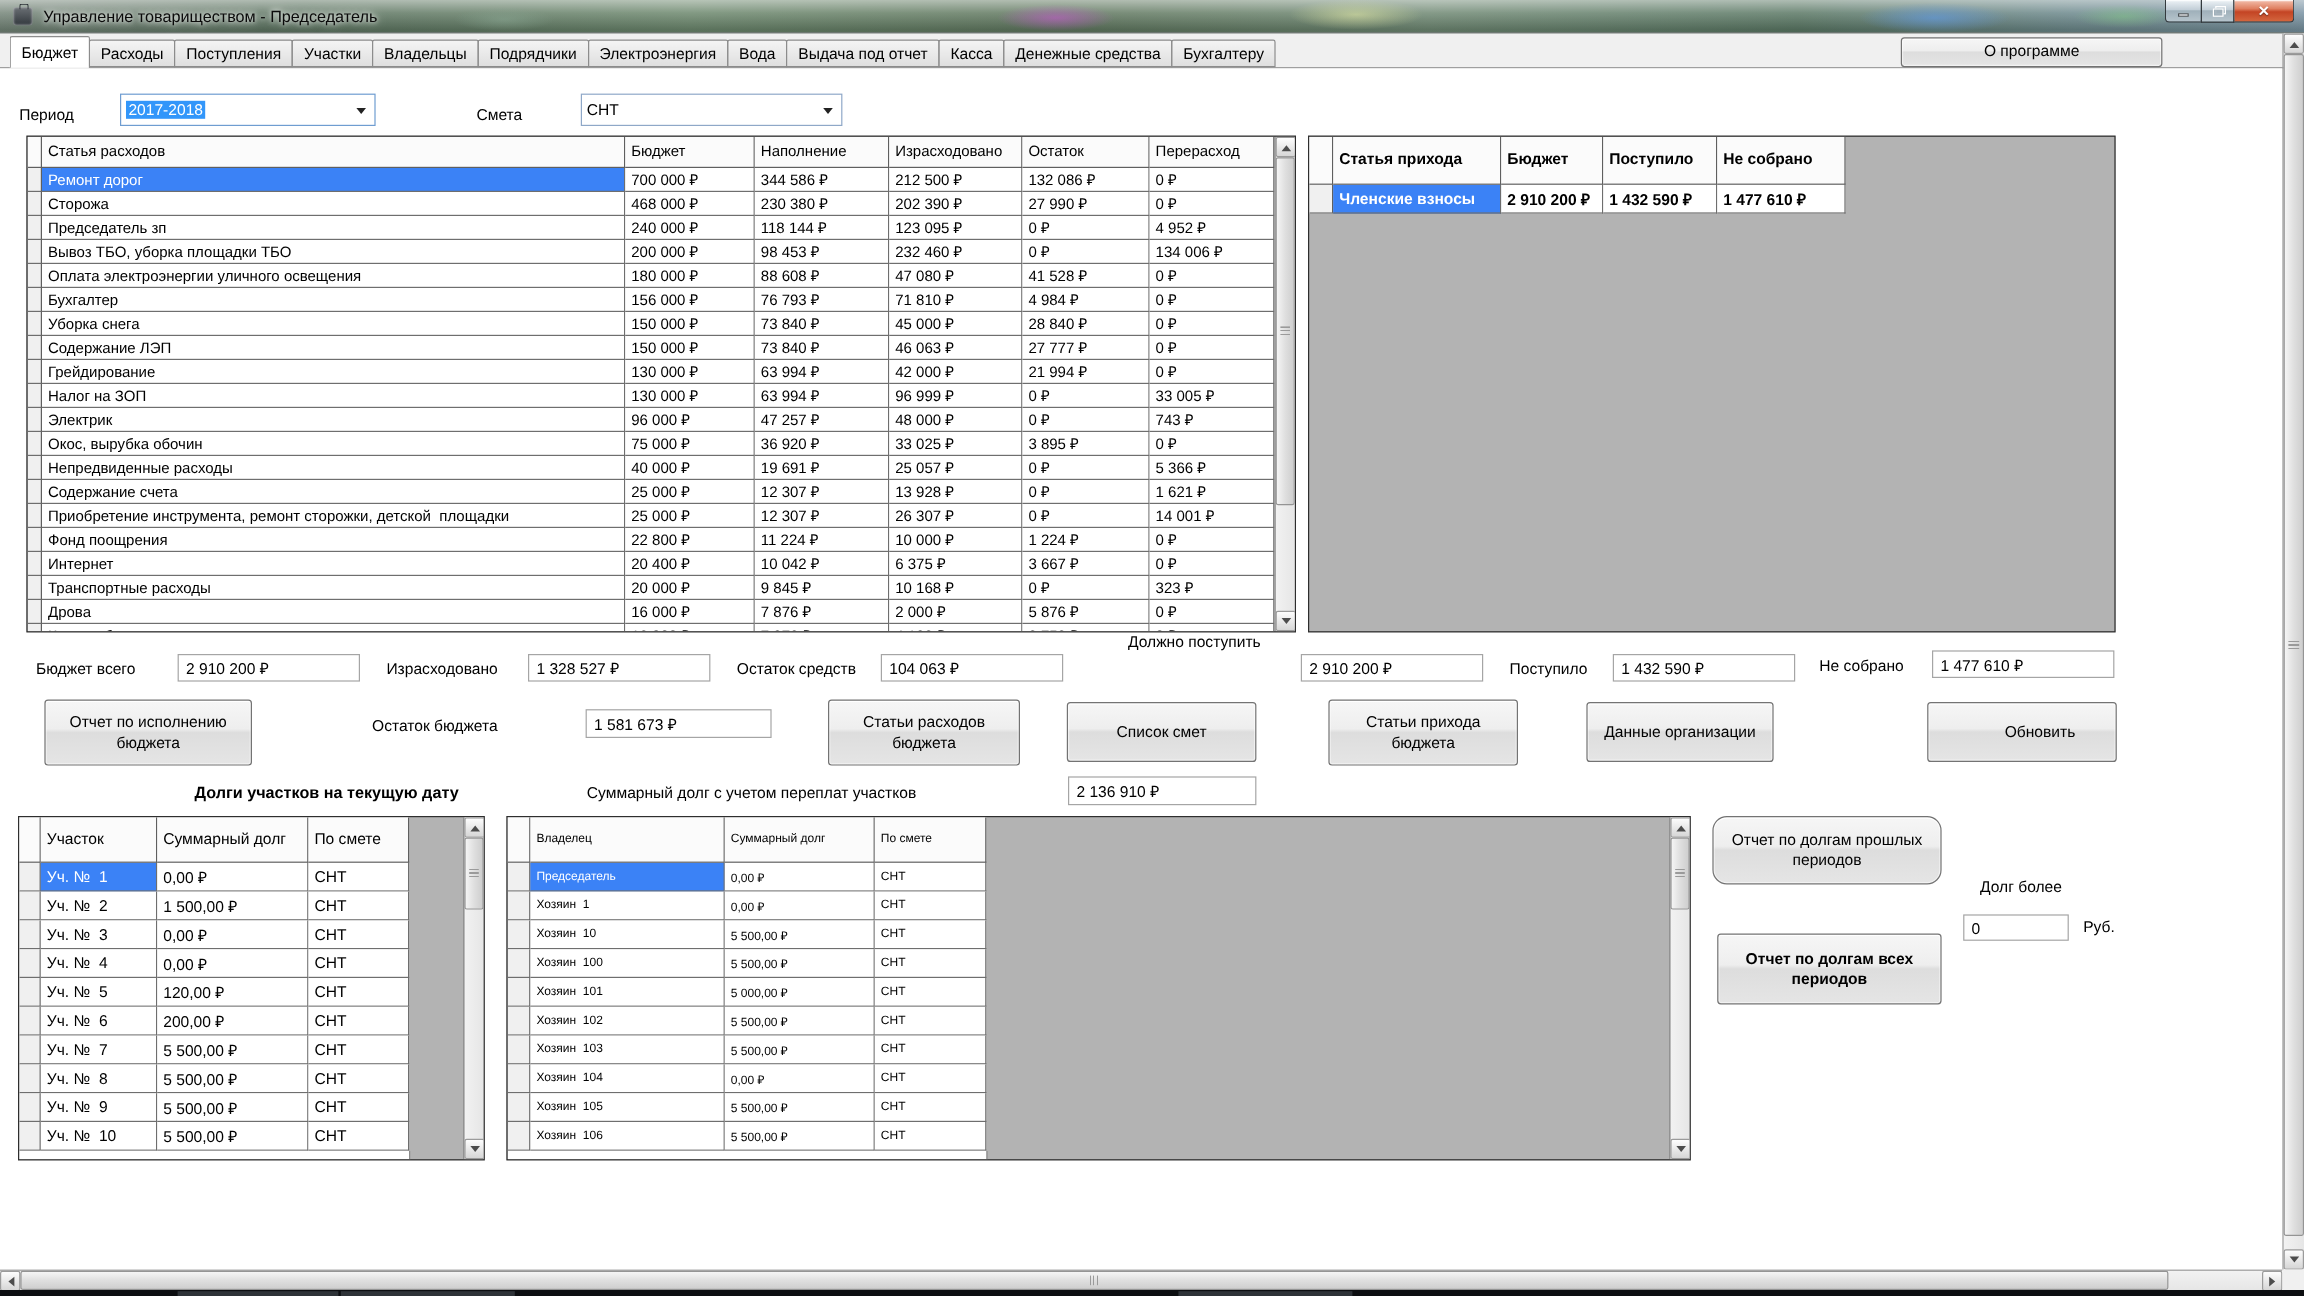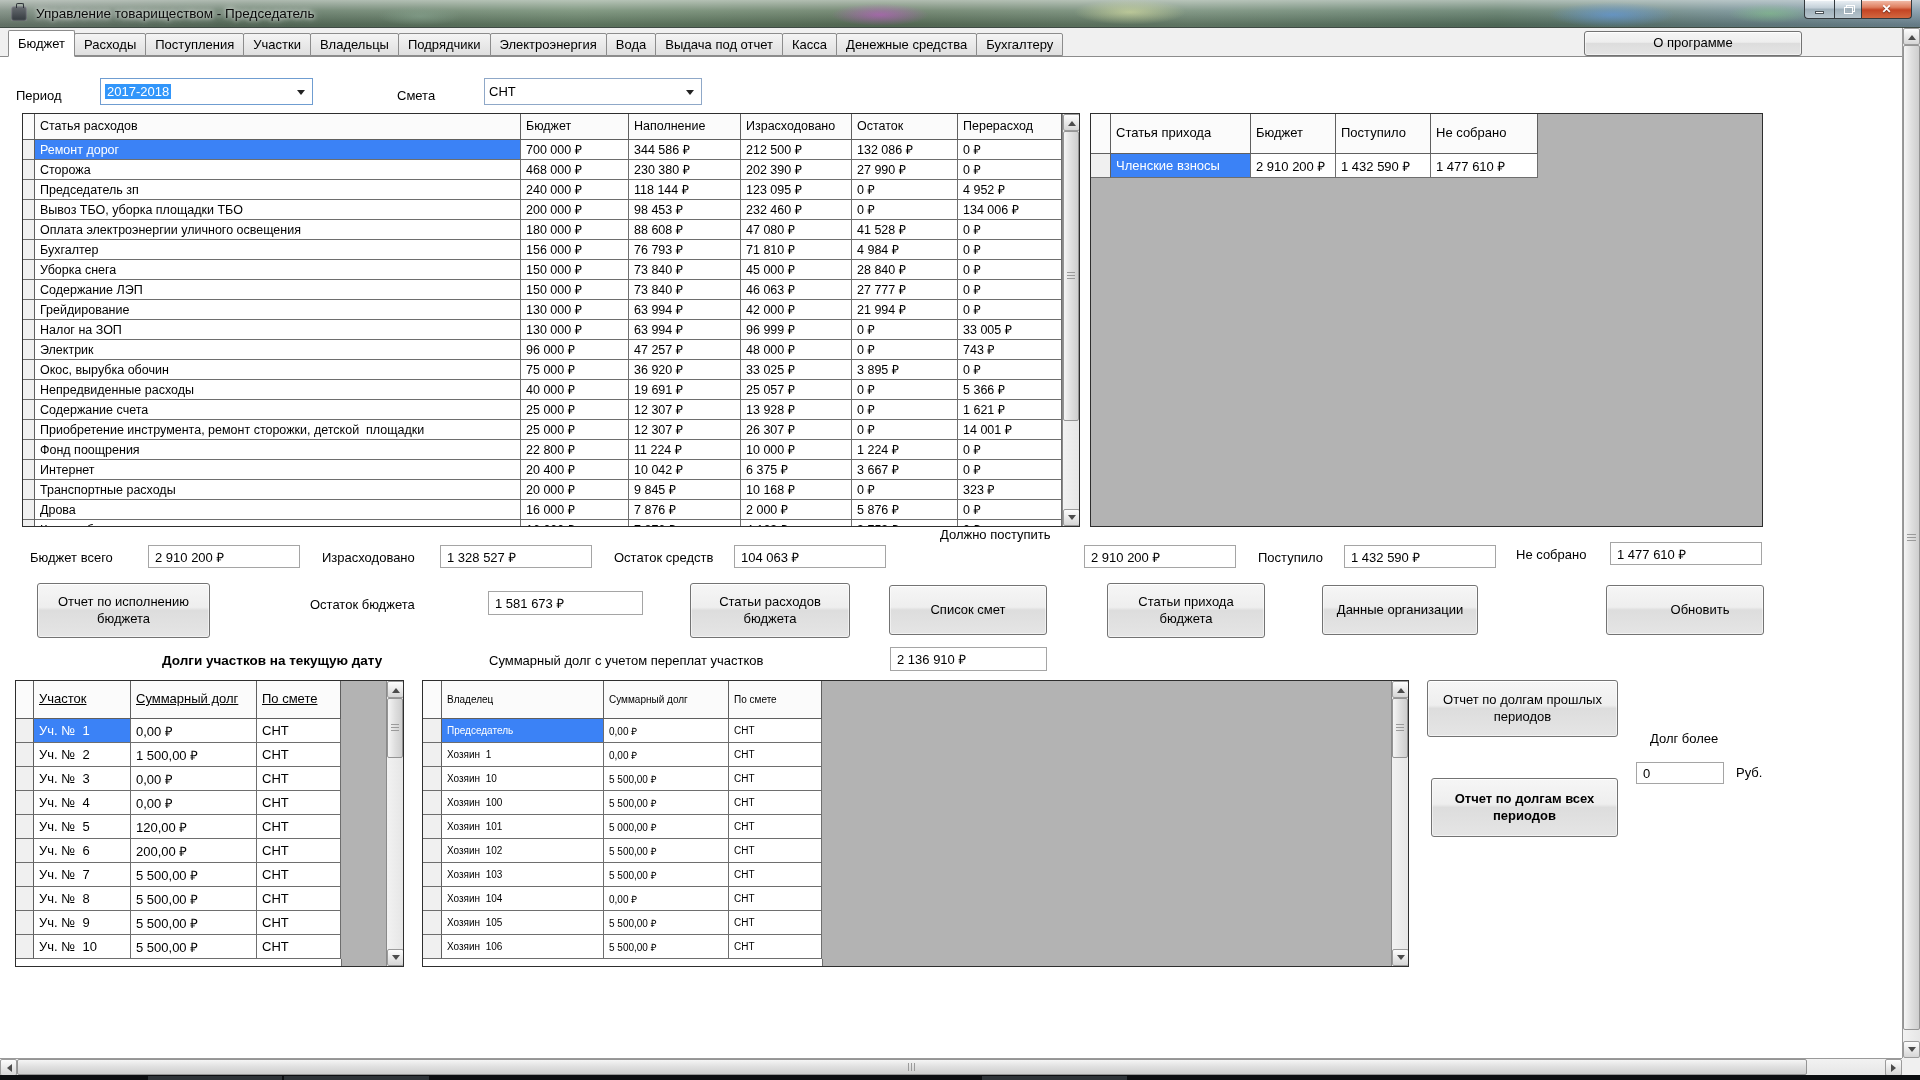--- a/index.html
+++ b/index.html
@@ -73,24 +73,24 @@
     padding:0 5px; display:flex; align-items:center; font-size:12.5px; white-space:pre; overflow:hidden; flex:none; }
   .c.sel { background:#3b82f6; color:#fff; }
   .hfill { flex:1; }
 
   
   .xt .dgv-head { height:26px; } .xt .dgv-row { height:20px; }
   .xt .w-rh { width:12px; } .xt .w0 { width:486px; } .xt .w1 { width:108px; } .xt .w2 { width:112px; }
   .xt .w3 { width:111px; } .xt .w4 { width:106px; } .xt .w5 { width:104px; }
   
   .it .dgv-head { height:40px; } .it .dgv-row { height:24px; }
-  .it .c, .it .hc { font-size:13px; }
+  .it .c, .it .hc { font-size:13px;font-weight:bold; }
   .it .w-rh { width:20px; } .it .w0 { width:140px; } .it .w1 { width:85px; } .it .w2 { width:95px; } .it .w3 { width:107px; }
   
-  .pt .dgv-head { height:38px;text-decoration:underline; } .pt .dgv-row { height:24px; }
+  .pt .dgv-head { height:38px; } .pt .dgv-row { height:24px; }
   .pt .c, .pt .hc { font-size:13px; }
   .pt .w-rh { width:18px; } .pt .w0 { width:97px; } .pt .w1 { width:126px; } .pt .w2 { width:84px; }
   .pt .dgv-rows::after { content:""; position:absolute; left:0; top:240px; width:325px; height:24px;
     background:#fff; border-right:1px solid #6e6e6e; }
   
   .ot .dgv-head { height:38px; } .ot .dgv-row { height:24px; }
   .ot .c, .ot .hc { font-size:10px; }
   .ot .w-rh { width:19px; } .ot .w0 { width:162px; } .ot .w1 { width:125px; } .ot .w2 { width:93px; }
   .ot .dgv-rows::after { content:""; position:absolute; left:0; top:240px; width:399px; height:24px;
     background:#fff; border-right:1px solid #6e6e6e; }
@@ -598,21 +598,21 @@
           <div class="sb-thumb" style="left:0; right:0; top:0; height:60px;">
               <span class="sb-grip-v"></span>
             </div>
         </div>
         <div class="sb-btn">
             <span class="tri-down"></span>
           </div>
       </div>
     </div>
 
-    <div class="btn" style="left:1427px; top:623px; width:191px; height:57px;">Отчет по долгам прошлых периодов</div>
+    <div class="btn" style="left:1427px; top:623px; width:191px; height:57px;border-radius:12px;">Отчет по долгам прошлых периодов</div>
     <span class="lbl" style="left:1650px; top:674px;">Долг более</span>
     <div class="tb" style="left:1636px; top:705px; width:88px; height:22px;">0</div>
     <span class="lbl" style="left:1736px; top:708px;">Руб.</span>
     <div class="btn" style="left:1431px; top:721px; width:187px; height:59px;font-weight:bold;">Отчет по долгам всех периодов</div>
 
   </div>
 
   <div class="vsb-abs" style="left:1902px; top:28px; width:18px; height:1030px;">
     <div class="sb-btn">
         <span class="tri-up"></span>

